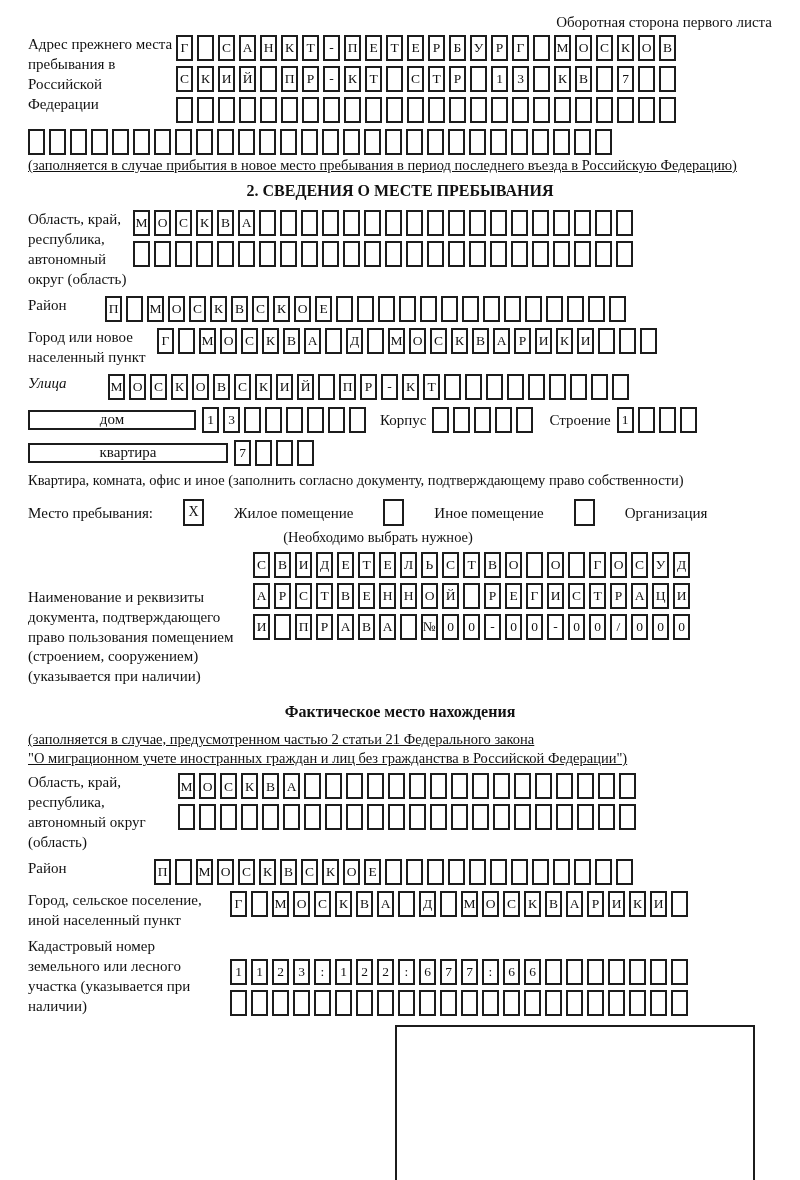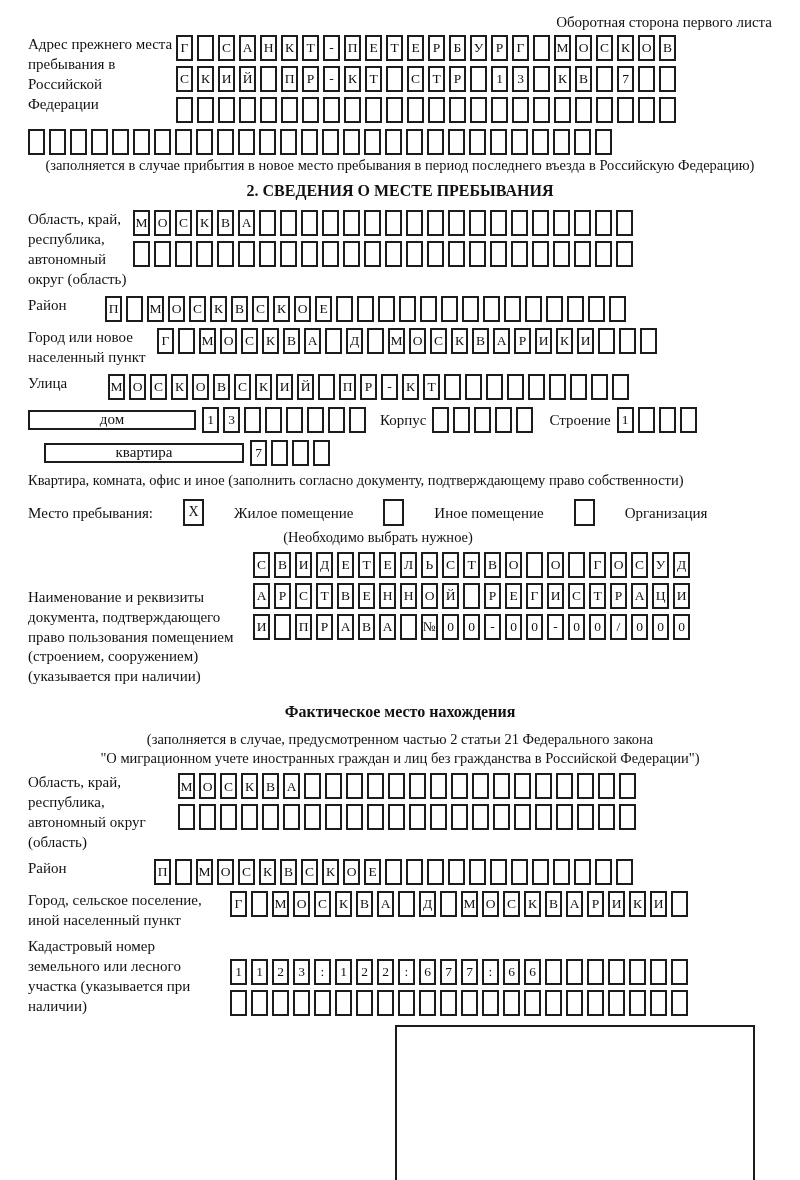--- a/index.html
+++ b/index.html
@@ -8,21 +8,21 @@
   .page{box-sizing:border-box;width:800px;height:1180px;padding:14px 28px 0 28px;}
   .hdr{text-align:right;font-size:15px;margin-bottom:4px;}
   .row{display:flex;align-items:flex-start;margin-bottom:6px;}
   .lbl{font-size:15px;line-height:1.33;flex:0 0 auto;}
   .cellstack{display:flex;flex-direction:column;gap:5px;}
   .cells{display:flex;gap:4px;}
   .cell{box-sizing:border-box;flex:0 0 17px;width:17px;height:26px;border:2px solid #1c1c1c;
         display:flex;align-items:center;justify-content:center;
         font-size:13.5px;line-height:1;background:#fff;}
   .note{font-size:14.5px;margin:2px 0 6px 0;}
-  .note.center{text-align:center;}
+  .note.center{text-decoration:underline;}
   .sec-title{font-weight:bold;font-size:16px;text-align:center;margin:8px 0 10px 0;}
   .wordbox{box-sizing:border-box;border:2px solid #1c1c1c;height:20px;display:flex;
            align-items:center;justify-content:center;font-size:15px;background:#fff;}
   .inline-lbl{font-size:15px;line-height:28px;}
   .chk{box-sizing:border-box;width:21px;height:27px;border:2px solid #1c1c1c;display:flex;
        align-items:center;justify-content:center;font-size:14px;background:#fff;}
   .stay-row{display:flex;align-items:flex-start;gap:30px;margin:10px 0 2px 0;}
   .stamp-wrap{margin-left:367px;width:380px;margin-top:8px;}
   .stamp-box{box-sizing:border-box;width:360px;height:170px;border:2px solid #1c1c1c;background:#fff;}
   .gap-top22{padding-top:22px;}
@@ -266,21 +266,21 @@
         <span class="cell">И</span>
         <span class="cell">К</span>
         <span class="cell">И</span>
         <span class="cell"></span>
         <span class="cell"></span>
         <span class="cell"></span>
       </div>
   </div>
 
   <div class="row">
-    <div class="lbl" style="width:80px;">Улица</div>
+    <div class="lbl" style="width:80px;font-style:italic;">Улица</div>
     <div class="cells">
         <span class="cell">М</span>
         <span class="cell">О</span>
         <span class="cell">С</span>
         <span class="cell">К</span>
         <span class="cell">О</span>
         <span class="cell">В</span>
         <span class="cell">С</span>
         <span class="cell">К</span>
         <span class="cell">И</span>
@@ -326,21 +326,21 @@
     <div class="inline-lbl" style="margin-left:10px;">Строение</div>
     <div class="cells">
         <span class="cell">1</span>
         <span class="cell"></span>
         <span class="cell"></span>
         <span class="cell"></span>
       </div>
   </div>
 
   <div class="row" style="align-items:center;gap:6px;">
-    <div class="wordbox" style="width:200px;margin-left:16px;">квартира</div>
+    <div class="wordbox" style="width:200px;">квартира</div>
     <div class="cells">
         <span class="cell">7</span>
         <span class="cell"></span>
         <span class="cell"></span>
         <span class="cell"></span>
       </div>
   </div>
   <div class="note">Квартира, комната, офис и иное (заполнить согласно документу, подтверждающему право собственности)</div>
 
   <div class="stay-row">

